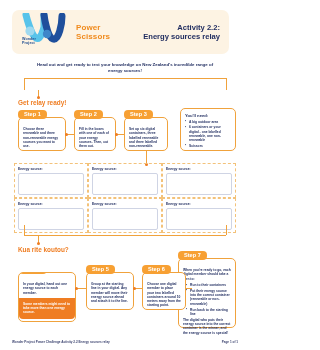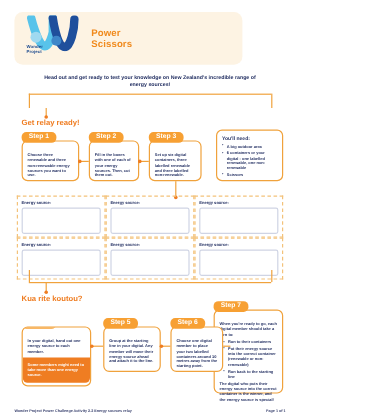--- a/index.html
+++ b/index.html
@@ -7,21 +7,21 @@
     width:250px;height:350px;overflow:hidden;
     background:#ffffff;
     font-family:"Liberation Sans", sans-serif;
     color:#2b2f5e;
     -webkit-font-smoothing:antialiased;
   }
   .page{position:relative;width:250px;height:350px;box-sizing:border-box;}
 
   
   .header{
-    position:absolute;left:12px;top:10px;width:190px;height:44px;
+    position:absolute;left:12px;top:10px;width:217px;height:44px;
     background:#fdf3e3;border-radius:7px;
   }
   .logo{position:absolute;left:10px;top:3px;width:52px;height:38px;}
   .logo svg{display:block;}
   .logo-word{
     position:absolute;left:10px;top:27px;width:40px;
     font-size:3.6px;line-height:4.4px;font-weight:bold;color:#1d4b8f;
     letter-spacing:.1px;
   }
   .brand{
@@ -141,20 +141,24 @@
     <div class="logo-word">
       <span>Wonder</span><br>
       <span>Project</span>
     </div>
 
     <div class="brand">
       <span>Power</span><br>
       <span>Scissors</span>
     </div>
 
+    <div class="activity">
+      <span>Activity 2.2:</span><br>
+      <span>Energy sources relay</span>
+    </div>
   </div>
 
   <div class="intro">Head out and get ready to test your knowledge on New Zealand's incredible range of energy sources!</div>
 
   <div class="vline" style="left:24px;top:78px;height:12px;"></div>
   <div class="hline" style="left:24px;top:78px;width:202px;"></div>
   <div class="vline" style="left:226px;top:78px;height:12px;"></div>
   <div class="vline" style="left:38px;top:90px;height:8px;"></div>
   <div class="dot" style="left:36.5px;top:96px;"></div>
 

